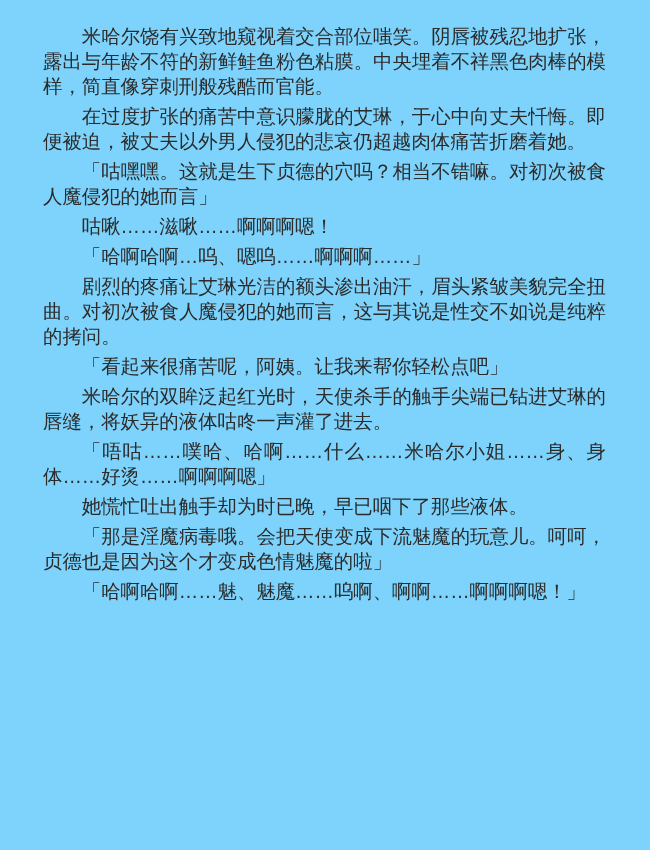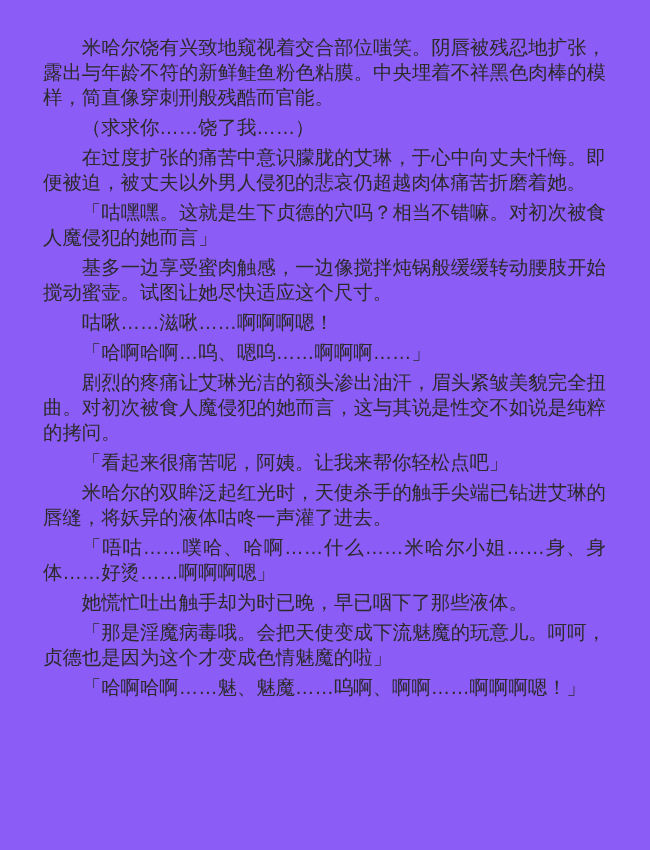--- a/index.html
+++ b/index.html
@@ -9,47 +9,45 @@
   }
   body {
     width: 650px;
     height: 850px;
     font-family: "Liberation Sans", sans-serif;
   }
   .page {
     box-sizing: border-box;
     width: 650px;
     height: 850px;
-    padding: 35px 44px 0 43px;
+    padding: 24px 44px 0 43px;
     overflow: hidden;
-    background: #8b5cf6;
+    background: #7dd3fc;
   }
   .text-body p {
     margin: 5px 0;
     font-size: 19.4px;
     line-height: 25px;
     color: #2b2b2b;
     text-indent: 2em;
     text-align: justify;
     letter-spacing: 0;
   }
   .text-body p:first-child {
     margin-top: 0;
   }
 </style>
 </head>
 <body>
 
 <main class="page">
   <article class="text-body">
     <p>米哈尔饶有兴致地窥视着交合部位嗤笑。阴唇被残忍地扩张，露出与年龄不符的新鲜鲑鱼粉色粘膜。中央埋着不祥黑色肉棒的模样，简直像穿刺刑般残酷而官能。</p>
-    <p>（求求你……饶了我……）</p>
     <p>在过度扩张的痛苦中意识朦胧的艾琳，于心中向丈夫忏悔。即便被迫，被丈夫以外男人侵犯的悲哀仍超越肉体痛苦折磨着她。</p>
     <p>「咕嘿嘿。这就是生下贞德的穴吗？相当不错嘛。对初次被食人魔侵犯的她而言」</p>
-    <p>基多一边享受蜜肉触感，一边像搅拌炖锅般缓缓转动腰肢开始搅动蜜壶。试图让她尽快适应这个尺寸。</p>
     <p>咕啾……滋啾……啊啊啊嗯！</p>
     <p>「哈啊哈啊…呜、嗯呜……啊啊啊……」</p>
     <p>剧烈的疼痛让艾琳光洁的额头渗出油汗，眉头紧皱美貌完全扭曲。对初次被食人魔侵犯的她而言，这与其说是性交不如说是纯粹的拷问。</p>
     <p>「看起来很痛苦呢，阿姨。让我来帮你轻松点吧」</p>
     <p>米哈尔的双眸泛起红光时，天使杀手的触手尖端已钻进艾琳的唇缝，将妖异的液体咕咚一声灌了进去。</p>
     <p>「唔咕……噗哈、哈啊……什么……米哈尔小姐……身、身体……好烫……啊啊啊嗯」</p>
     <p>她慌忙吐出触手却为时已晚，早已咽下了那些液体。</p>
     <p>「那是淫魔病毒哦。会把天使变成下流魅魔的玩意儿。呵呵，贞德也是因为这个才变成色情魅魔的啦」</p>
     <p>「哈啊哈啊……魅、魅魔……呜啊、啊啊……啊啊啊嗯！」</p>
   </article>

